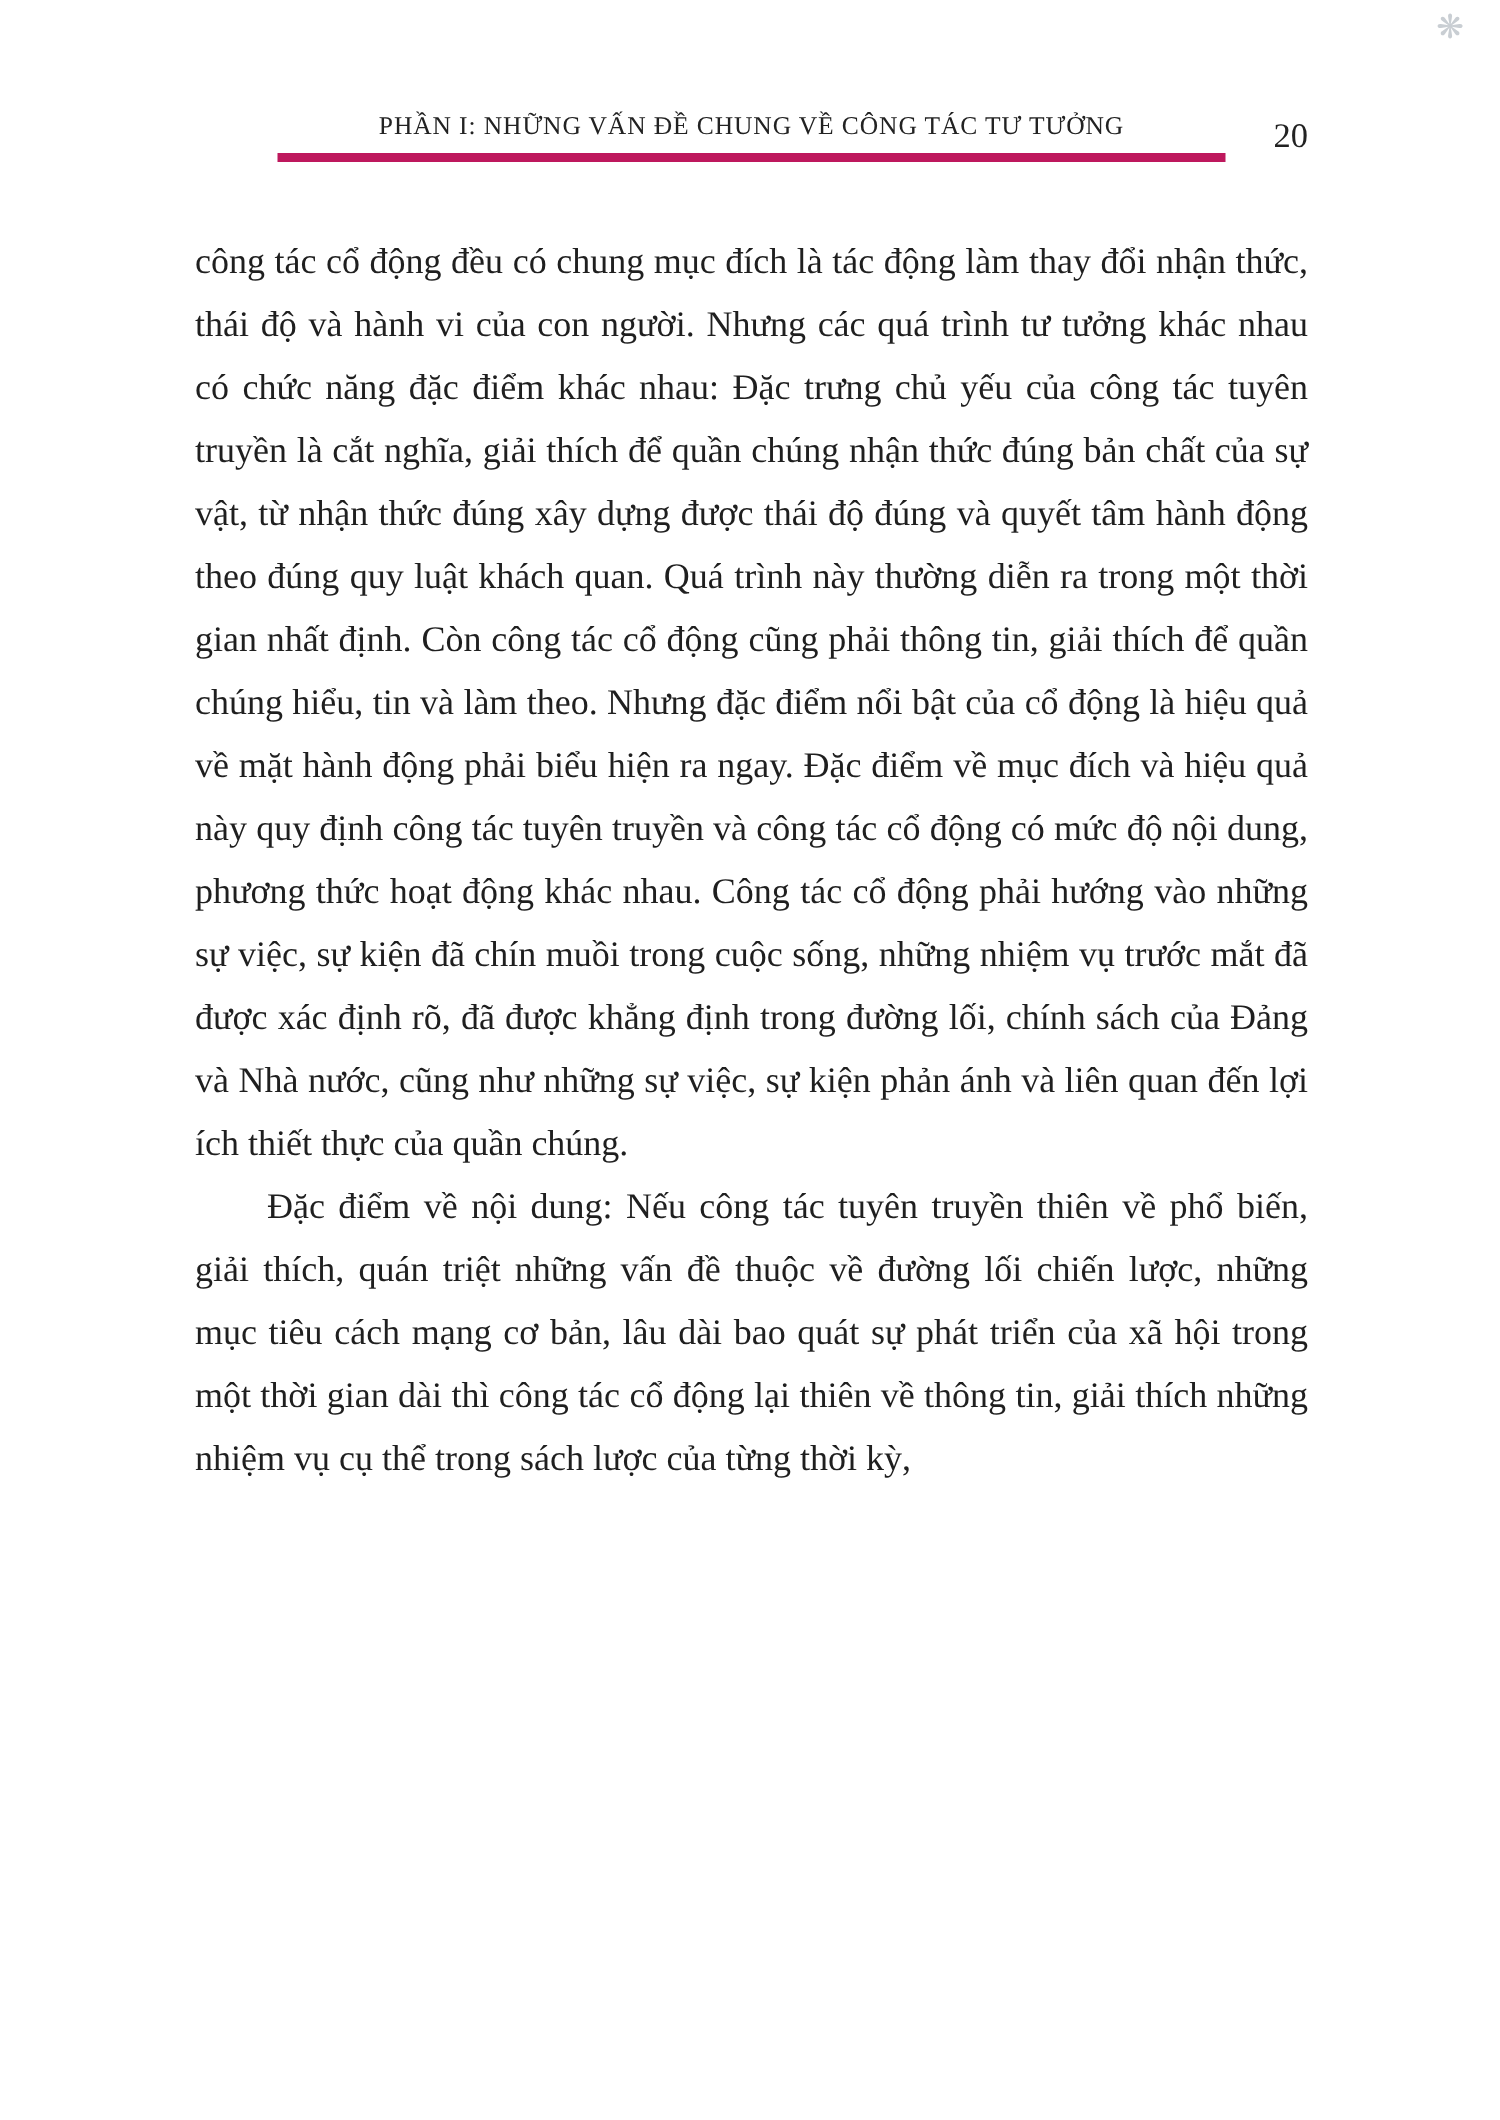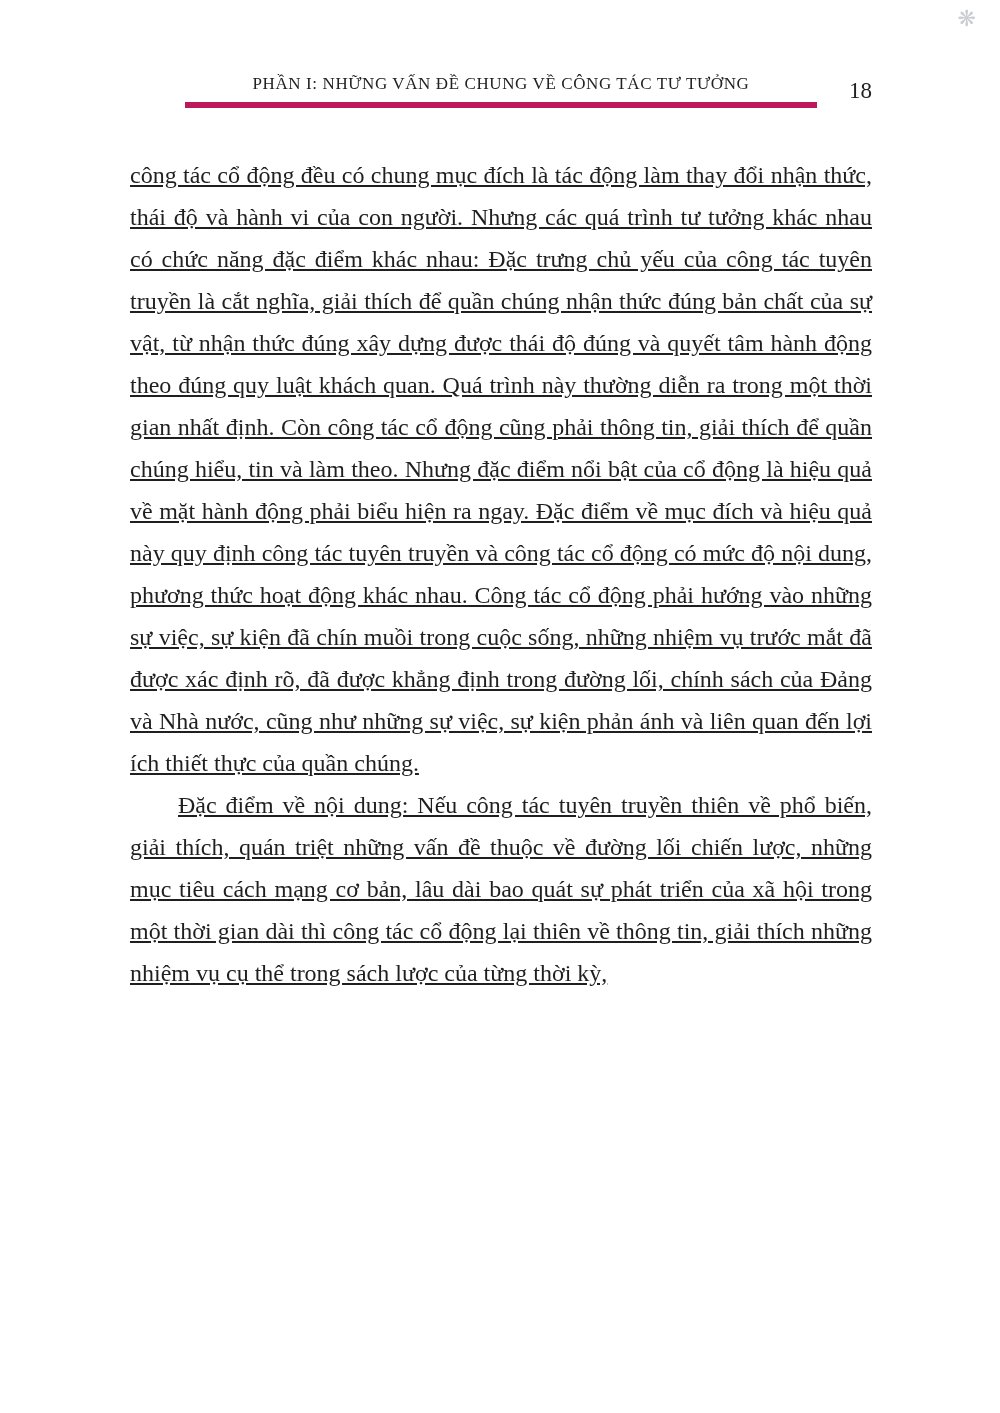--- a/index.html
+++ b/index.html
@@ -47,35 +47,35 @@
     color: #222;
     padding-bottom: 4px;
   }
   .body-text {
     margin: 46px 128px 0 130px;
     font-size: 24px;
     line-height: 42px;
     text-align: justify;
     color: #1f1f1f;
   }
-  .body-text p { margin: 0; text-decoration: underline; }
+  .body-text p { margin: 0; }
   .body-text p.indent { text-indent: 48px; }
 </style>
 </head>
 <body>
 
 <div class="page">
 
   <span class="decoration">❋</span>
 
   <div class="running-header">
     <div class="header-title-wrap">
       <span class="header-title">PHẦN I:  NHỮNG VẤN ĐỀ CHUNG VỀ CÔNG TÁC TƯ TƯỞNG</span>
     </div>
-    <span class="page-number">18</span>
+    <span class="page-number">20</span>
   </div>
 
   <div class="body-text">
     <p>công tác cổ động đều có chung mục đích là tác động làm thay đổi nhận thức, thái độ và hành vi của con người. Nhưng các quá trình tư tưởng khác nhau có chức năng đặc điểm khác nhau: Đặc trưng chủ yếu của công tác tuyên truyền là cắt nghĩa, giải thích để quần chúng nhận thức đúng bản chất của sự vật, từ nhận thức đúng xây dựng được thái độ đúng và quyết tâm hành động theo đúng quy luật khách quan. Quá trình này thường diễn ra trong một thời gian nhất định. Còn công tác cổ động cũng phải thông tin, giải thích để quần chúng hiểu, tin và làm theo. Nhưng đặc điểm nổi bật của cổ động là hiệu quả về mặt hành động phải biểu hiện ra ngay. Đặc điểm về mục đích và hiệu quả này quy định công tác tuyên truyền và công tác cổ động có mức độ nội dung, phương thức hoạt động khác nhau. Công tác cổ động phải hướng vào những sự việc, sự kiện đã chín muồi trong cuộc sống, những nhiệm vụ trước mắt đã được xác định rõ, đã được khẳng định trong đường lối, chính sách của Đảng và Nhà nước, cũng như những sự việc, sự kiện phản ánh và liên quan đến lợi ích thiết thực của quần chúng.</p>
     <p class="indent">Đặc điểm về nội dung: Nếu công tác tuyên truyền thiên về phổ biến, giải thích, quán triệt những vấn đề thuộc về đường lối chiến lược, những mục tiêu cách mạng cơ bản, lâu dài bao quát sự phát triển của xã hội trong một thời gian dài thì công tác cổ động lại thiên về thông tin, giải thích những nhiệm vụ cụ thể trong sách lược của từng thời kỳ,</p>
   </div>
 
 </div>
 
 </body></html>

